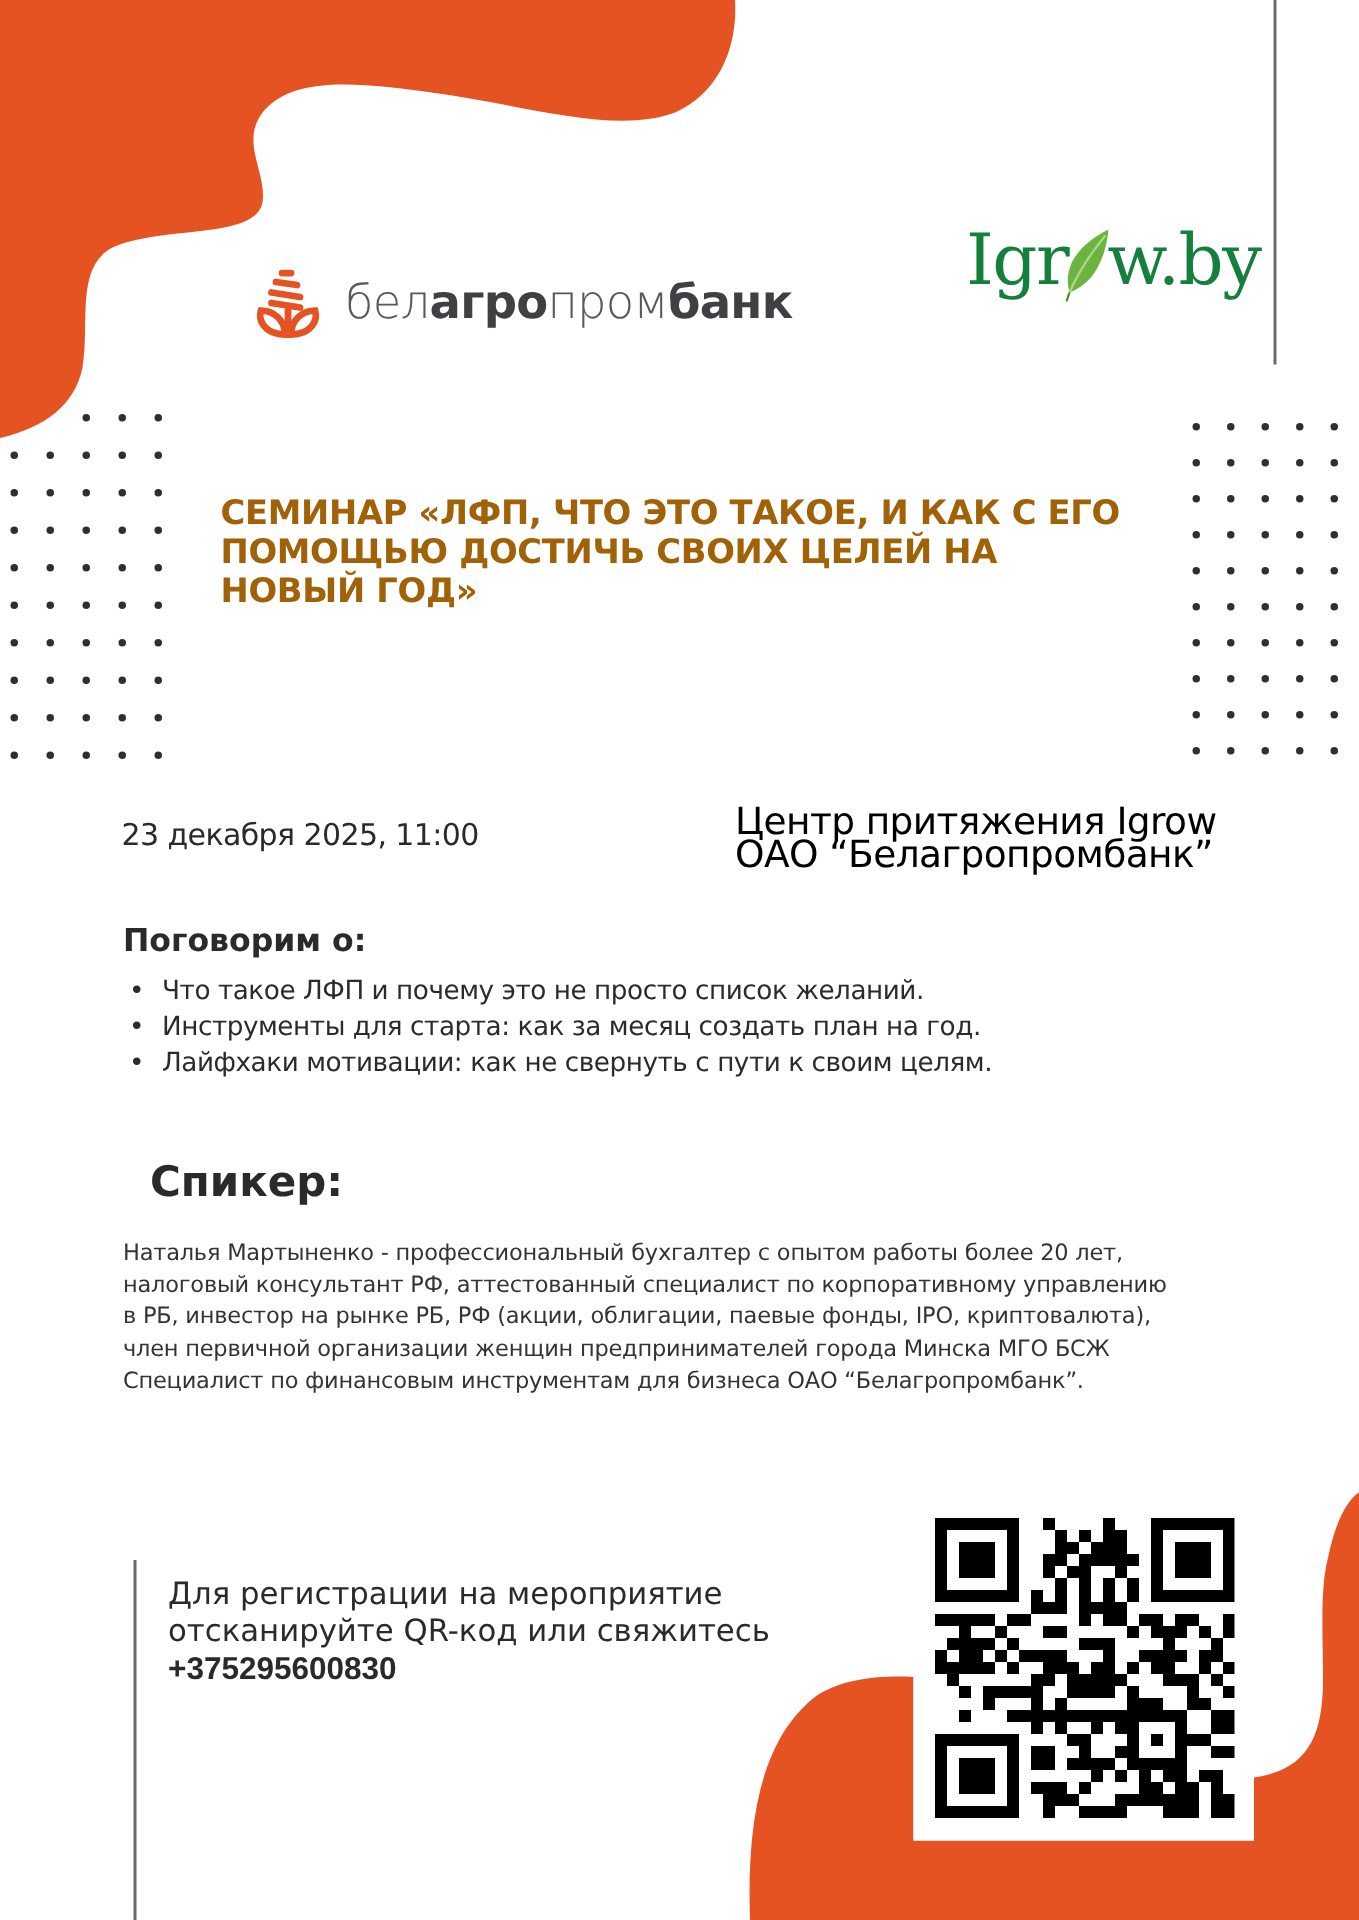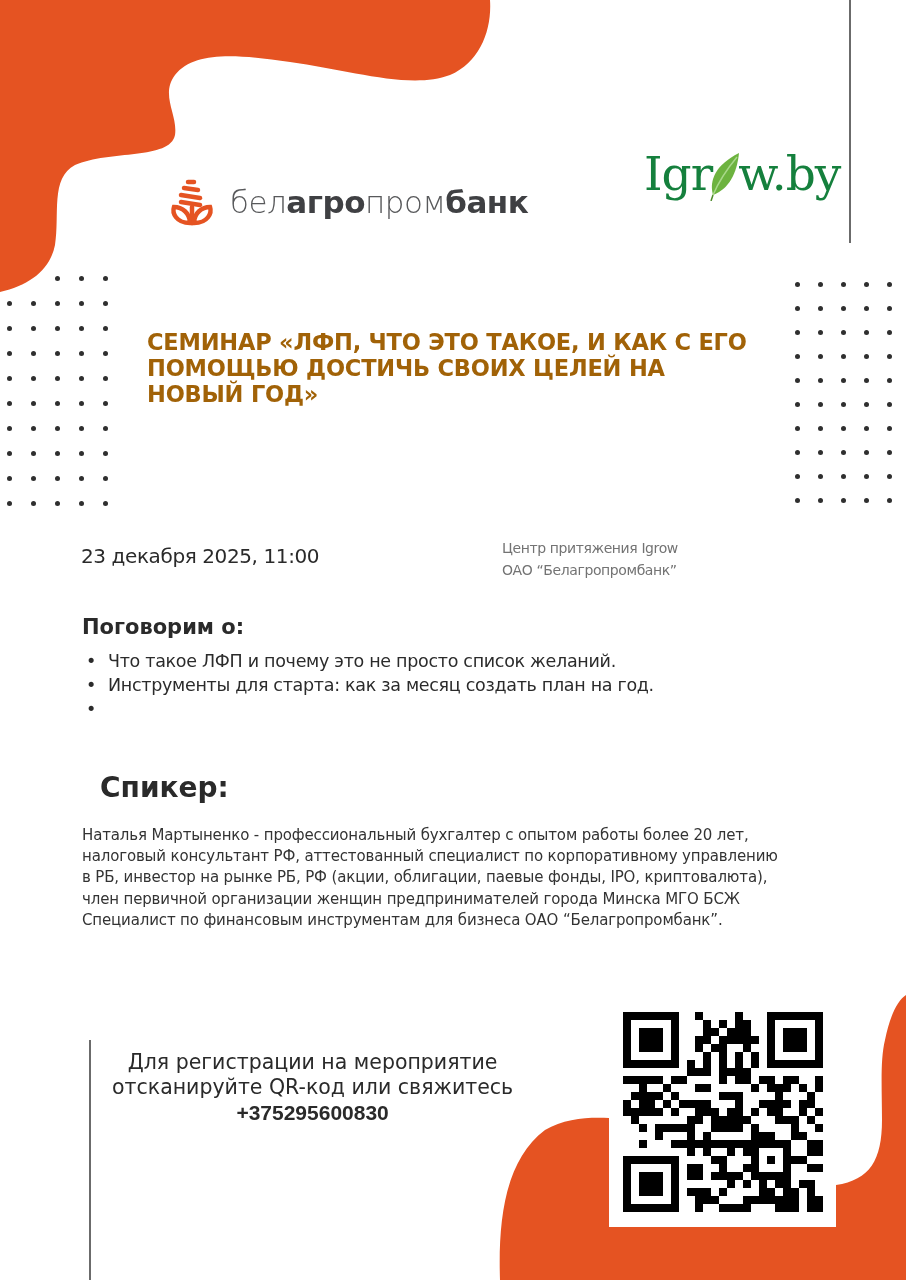--- a/index.html
+++ b/index.html
@@ -14,31 +14,31 @@
   .bapb-text { font-family: "DejaVu Sans", sans-serif; font-size: 31px; color: #555659; letter-spacing: -0.5px; }
   .bapb-text .light { font-weight: 300; font-family: "DejaVu Sans", sans-serif; color: #58595b; }
   .bapb-text .bold { font-weight: bold; color: #3f4043; }
 
   .logo-igrow { left: 604px; top: 146px; display: flex; align-items: flex-end; font-family: "DejaVu Serif", serif; font-size: 47px; color: #15803d; letter-spacing: -1px; margin-left: 40px; }
   .logo-igrow .leaf { display: inline-block; width: 30px; height: 44px; position: relative; margin: 0 -2px; }
 
   .title { left: 147px; top: 329px; width: 610px; font-family: "DejaVu Sans", sans-serif; font-weight: bold; font-size: 22.5px; line-height: 26px; color: #a16207; letter-spacing: -0.2px; }
 
   .date { left: 81px; top: 544px; font-size: 20px; color: #2a2a2a; letter-spacing: -0.4px; }
-  .place { left: 490px; top: 537px; font-size: 14px; line-height: 22px; color: #737373; letter-spacing: -0.4px; margin-left: 12px; }
+  .place { left: 490px; top: 537px; font-size: 25px; line-height: 22px; color: #000000; letter-spacing: -0.4px; }
 
   .talk-heading { left: 82px; top: 615px; font-size: 21px; font-weight: bold; color: #2a2a2a; }
   .talk-list { left: 86px; top: 649px; margin: 0; padding: 0; list-style: none; font-size: 17.5px; line-height: 24px; color: #2b2b2b; letter-spacing: -0.3px; }
   .talk-list li { position: relative; padding-left: 22px; }
   .talk-list li .bullet { position: absolute; left: 0; top: 0; }
 
   .speaker-heading { left: 100px; top: 771px; font-size: 28px; font-weight: bold; color: #2a2a2a; }
   .speaker-bio { left: 82px; top: 825px; width: 800px; font-size: 15px; line-height: 21.2px; color: #333333; letter-spacing: -0.15px; }
 
-  .reg { left: 112px; top: 1050px; font-size: 20.5px; line-height: 25px; color: #2a2a2a; letter-spacing: 0px; text-align: center; }
+  .reg { left: 112px; top: 1050px; font-size: 20.5px; line-height: 25px; color: #2a2a2a; letter-spacing: 0px; }
   .reg .phone { font-family: "Liberation Sans", sans-serif; font-weight: bold; font-size: 21px; color: #2a2a2a; }
 
   .qr-box { left: 609px; top: 1000px; width: 227px; height: 227px; background: #ffffff; }
   .qr-svg { position: absolute; left: 14px; top: 12px; }
 </style>
 </head>
 <body>
 
 <svg class="bg" width="906" height="1280" viewBox="0 0 906 1280">
 
@@ -189,21 +189,21 @@
 <div class="abs date">23 декабря 2025, 11:00</div>
 <div class="abs place">
   <div>Центр притяжения Igrow</div>
   <div>ОАО “Белагропромбанк”</div>
 </div>
 
 <div class="abs talk-heading">Поговорим о:</div>
 <ul class="abs talk-list">
   <li><span class="bullet">•</span><span>Что такое ЛФП и почему это не просто список желаний.</span></li>
   <li><span class="bullet">•</span><span>Инструменты для старта: как за месяц создать план на год.</span></li>
-  <li><span class="bullet">•</span></li>
+  <li><span class="bullet">•</span><span>Лайфхаки мотивации: как не свернуть с пути к своим целям.</span></li>
 </ul>
 
 <div class="abs speaker-heading">Спикер:</div>
 <div class="abs speaker-bio">
   <div>Наталья Мартыненко - профессиональный бухгалтер с опытом работы более 20 лет,</div>
   <div>налоговый консультант РФ, аттестованный специалист по корпоративному управлению</div>
   <div>в РБ, инвестор на рынке РБ, РФ (акции, облигации, паевые фонды, IPO, криптовалюта),</div>
   <div>член первичной организации женщин предпринимателей города Минска МГО БСЖ</div>
   <div>Специалист по финансовым инструментам для бизнеса ОАО “Белагропромбанк”.</div>
 </div>

